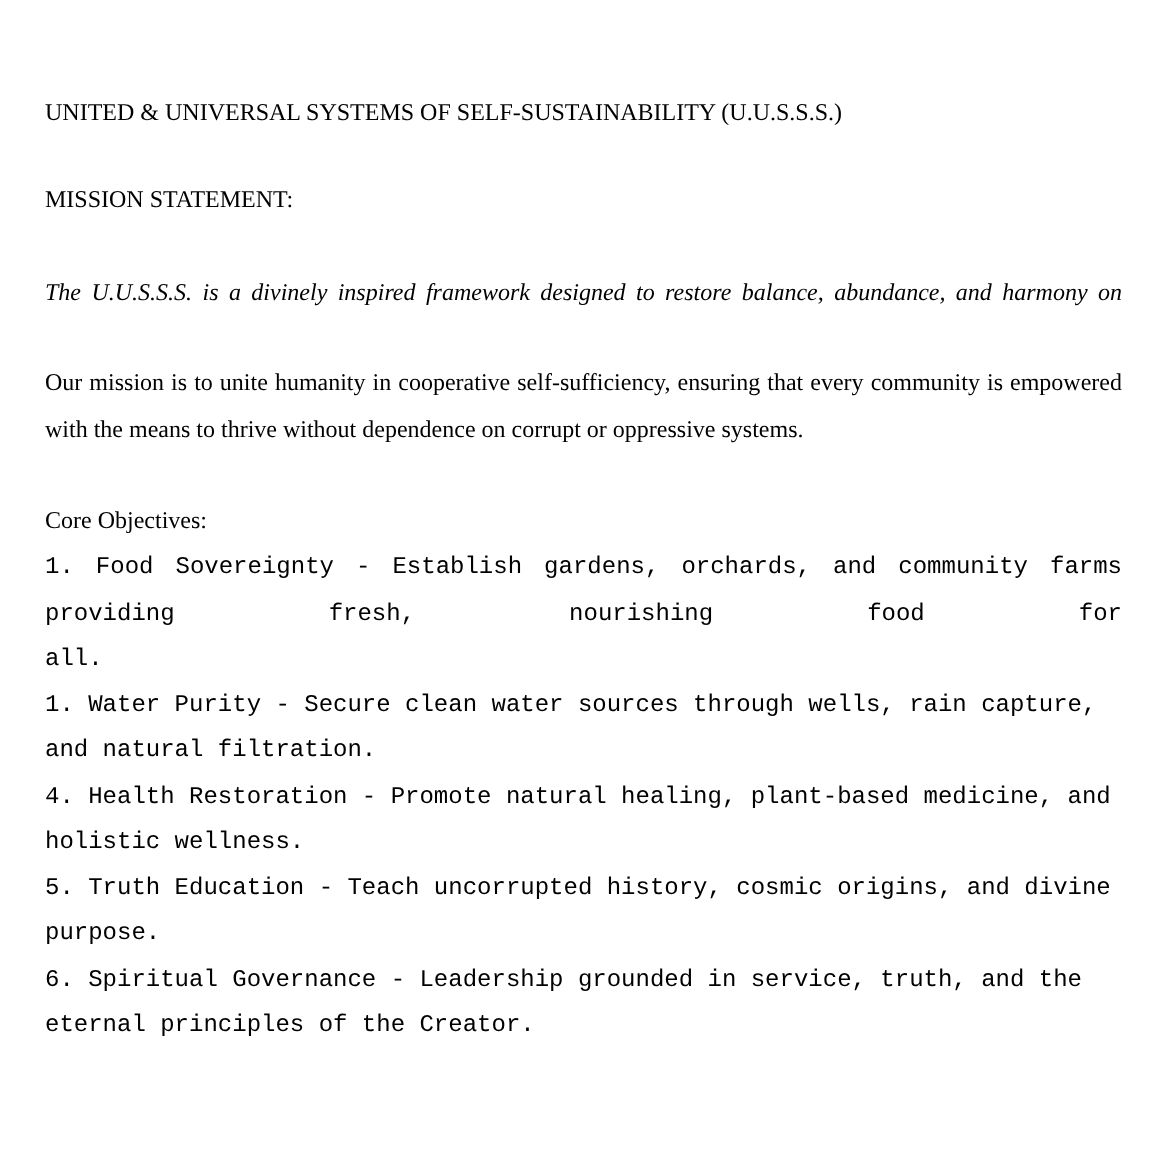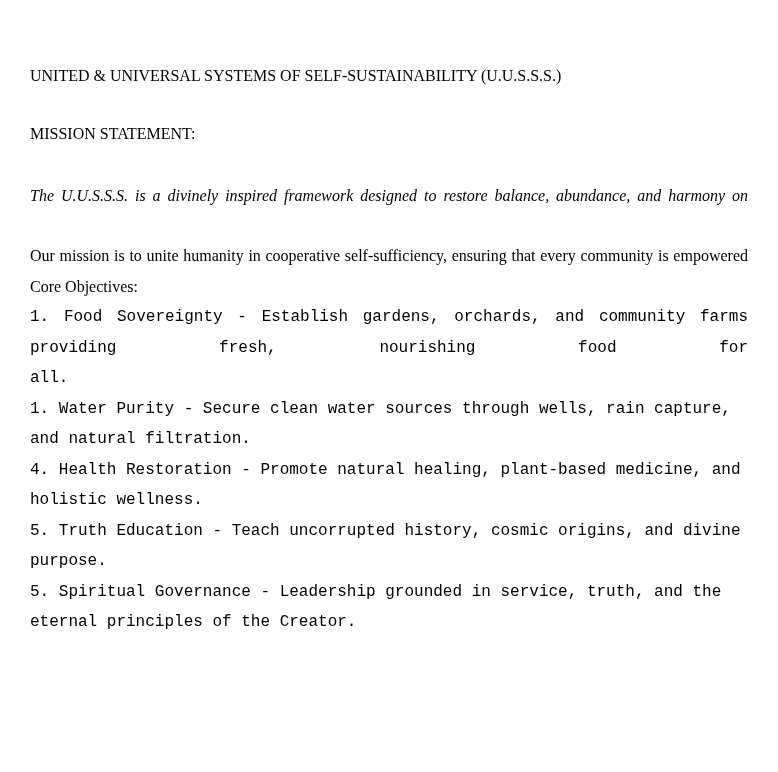--- a/index.html
+++ b/index.html
@@ -35,46 +35,47 @@
   
   .line.j {
     text-align: justify;
     text-align-last: justify;
     text-justify: inter-word;
   }
   
   .block[data-name="mission-statement-heading"] { margin-top: 27px; }
   .block[data-name="intro-paragraph"]           { margin-top: 31px; font-style: italic; }
   .block[data-name="mission-paragraph"]         { margin-top: 29px; }
-  .block[data-name="core-objectives-heading"]   { }
+  .block[data-name="core-objectives-heading"]   { margin-top: 30px; }
   .block[data-name="objectives-list"]           { margin-top: 0; font-family: Liberation Mono, monospace; }
   .block[data-name="closing-paragraph"]         { margin-top: 27px; }
 </style>
 </head>
 <body>
 
 <div class="page" data-name="document-page">
   <div class="content" data-name="document-content">
       <div class="block heading" data-name="document-title">
         <div class="line" data-name="document-title-line">UNITED &amp; UNIVERSAL SYSTEMS OF SELF-SUSTAINABILITY (U.U.S.S.S.)</div>
       </div>
       <div class="block heading" data-name="mission-statement-heading">
         <div class="line" data-name="mission-statement-heading-line">MISSION STATEMENT:</div>
       </div>
       <div class="block paragraph" data-name="intro-paragraph">
         <div class="line j" data-name="intro-paragraph-line">The U.U.S.S.S. is a divinely inspired framework designed to restore balance, abundance, and harmony on</div>
       </div>
       <div class="block paragraph" data-name="mission-paragraph">
         <div class="line j" data-name="mission-paragraph-line">Our mission is to unite humanity in cooperative self-sufficiency, ensuring that every community is empowered</div>
+        <div class="line" data-name="mission-paragraph-line">with the means to thrive without dependence on corrupt or oppressive systems.</div>
       </div>
       <div class="block heading" data-name="core-objectives-heading">
         <div class="line" data-name="core-objectives-heading-line">Core Objectives:</div>
       </div>
       <div class="block list" data-name="objectives-list">
         <div class="line j" data-name="objectives-list-line">1. Food Sovereignty - Establish gardens, orchards, and community farms providing fresh, nourishing food for</div>
         <div class="line" data-name="objectives-list-line">all.</div>
         <div class="line" data-name="objectives-list-line">1. Water Purity - Secure clean water sources through wells, rain capture, and natural filtration.</div>
         <div class="line" data-name="objectives-list-line">4. Health Restoration - Promote natural healing, plant-based medicine, and holistic wellness.</div>
         <div class="line" data-name="objectives-list-line">5. Truth Education - Teach uncorrupted history, cosmic origins, and divine purpose.</div>
-        <div class="line" data-name="objectives-list-line">5. Spiritual Governance - Leadership grounded in service, truth, and the eternal principles of the Creator.</div>
+        <div class="line" data-name="objectives-list-line">6. Spiritual Governance - Leadership grounded in service, truth, and the eternal principles of the Creator.</div>
       </div>
     </div>
 </div>
 
 </body></html>

